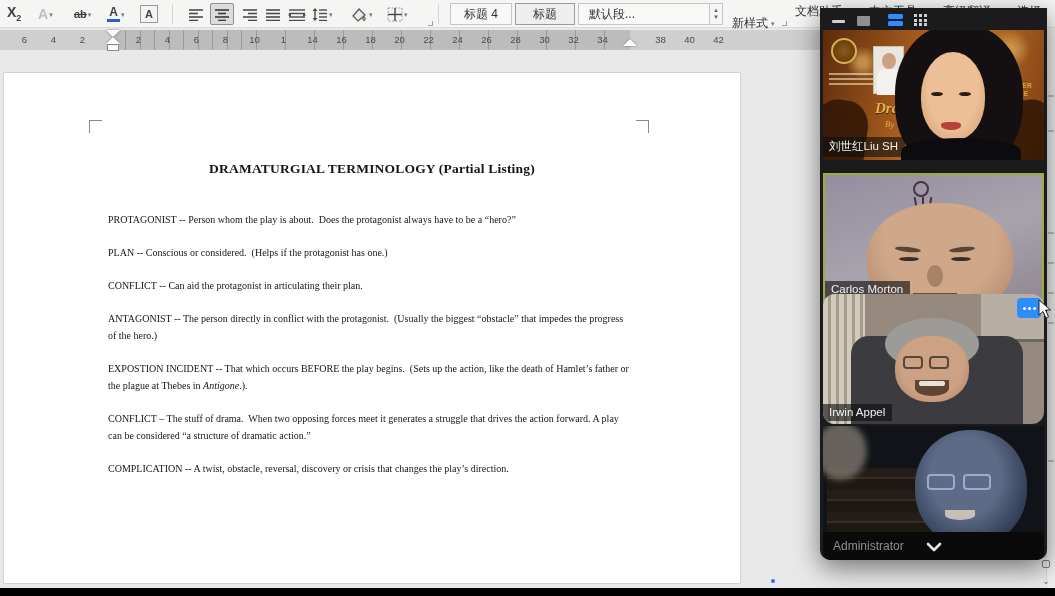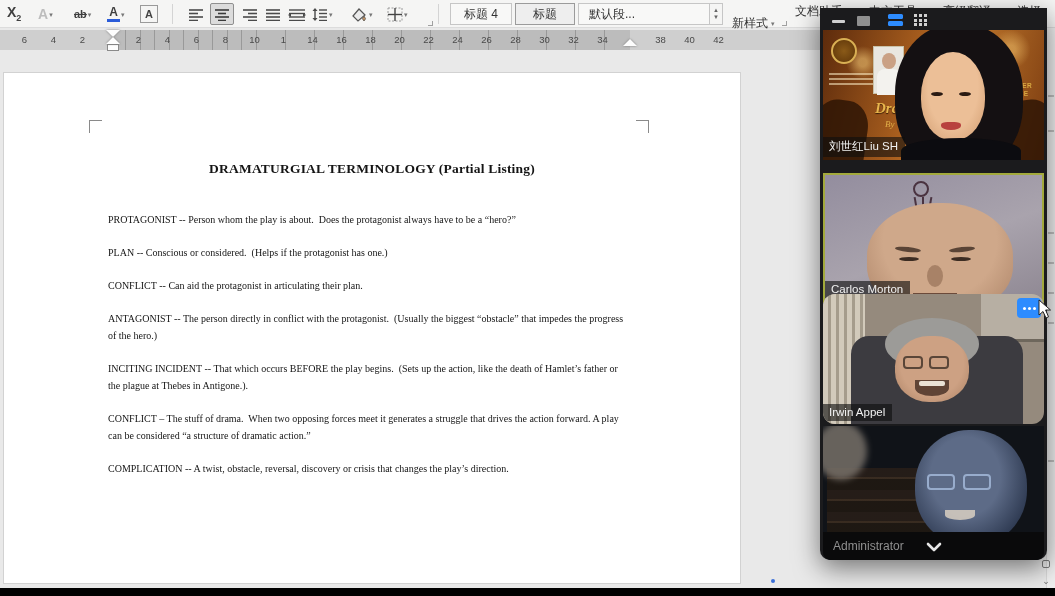--- a/index.html
+++ b/index.html
@@ -56,21 +56,21 @@
   .page { position:absolute; left:3px; top:20px; width:738px; height:512px; background:#ffffff;
     border:1px solid #d2d2d2; font-family:"Liberation Serif", serif; color:#151515; }
   .cropmark { position:absolute; width:13px; height:13px; }
   .cropmark.tl { left:89px; top:68px; border-left:1px solid #8a8a8a; border-top:1px solid #8a8a8a; }
   .cropmark.tr { left:636px; top:68px; border-right:1px solid #8a8a8a; border-top:1px solid #8a8a8a; }
   .doc-title { position:absolute; left:0; top:88px; width:100%; text-align:center;
     font-size:13.5px; font-weight:bold; letter-spacing:.2px; }
   .doc-body { position:absolute; left:104px; top:138px; width:522px; font-size:10px;
     line-height:17px; }
   .para { margin-bottom:16px; white-space:pre-wrap; }
-  .para .it { }
+  .para .it { font-style:italic; }
 
   .comment-dot { position:absolute; left:771px; top:579px; width:4px; height:4px;
     border-radius:50%; background:#3a6fd8; }
 
   
   .right-rail { position:absolute; left:1046px; top:0; width:9px; height:588px; background:#efefef;
     border-left:1px solid #d8d8d8; z-index:2; }
   .rail-frag { position:absolute; left:1px; width:6px; height:2px; background:#a9a9a9; opacity:.7; }
   .pgbtn { position:absolute; z-index:3; color:#6f6f6f; font-size:9px; line-height:1;
     left:1040px; text-align:center; width:12px; cursor:default; }
@@ -377,21 +377,21 @@
 </div>
 
 <div class="doc-area">
   <div class="page">
     <div class="doc-title">DRAMATURGIAL TERMINOLOGY (Partial Listing)</div>
     <div class="doc-body">
       <p class="para"><span>PROTAGONIST</span><span> -- Person whom the play is about.  Does the protagonist always have to be a “hero?”</span></p>
       <p class="para"><span>PLAN</span><span> -- Conscious or considered.  (Helps if the protagonist has one.)</span></p>
       <p class="para"><span>CONFLICT</span><span> -- Can aid the protagonist in articulating their plan.</span></p>
       <p class="para"><span>ANTAGONIST</span><span> -- The person directly in conflict with the protagonist.  (Usually the biggest “obstacle” that impedes the progress of the hero.)</span></p>
-      <p class="para"><span>INCITING INCIDENT</span><span> -- That which occurs BEFORE the play begins.  (Sets up the action, like the death of Hamlet’s father or the plague at Thebes in </span><span class="it">Antigone</span><span>.).</span></p>
+      <p class="para"><span>EXPOSTION INCIDENT</span><span> -- That which occurs BEFORE the play begins.  (Sets up the action, like the death of Hamlet’s father or the plague at Thebes in </span><span class="it">Antigone</span><span>.).</span></p>
       <p class="para"><span>CONFLICT</span><span> – The stuff of drama.  When two opposing forces meet it generates a struggle that drives the action forward. A play can be considered “a structure of dramatic action.”</span></p>
       <p class="para"><span>COMPLICATION</span><span> -- A twist, obstacle, reversal, discovery or crisis that changes the play’s direction.</span></p>
     </div>
   </div>
   <div class="cropmark tl"></div>
   <div class="cropmark tr"></div>
 </div>
 <div class="comment-dot"></div>
 
 <div class="right-rail">

